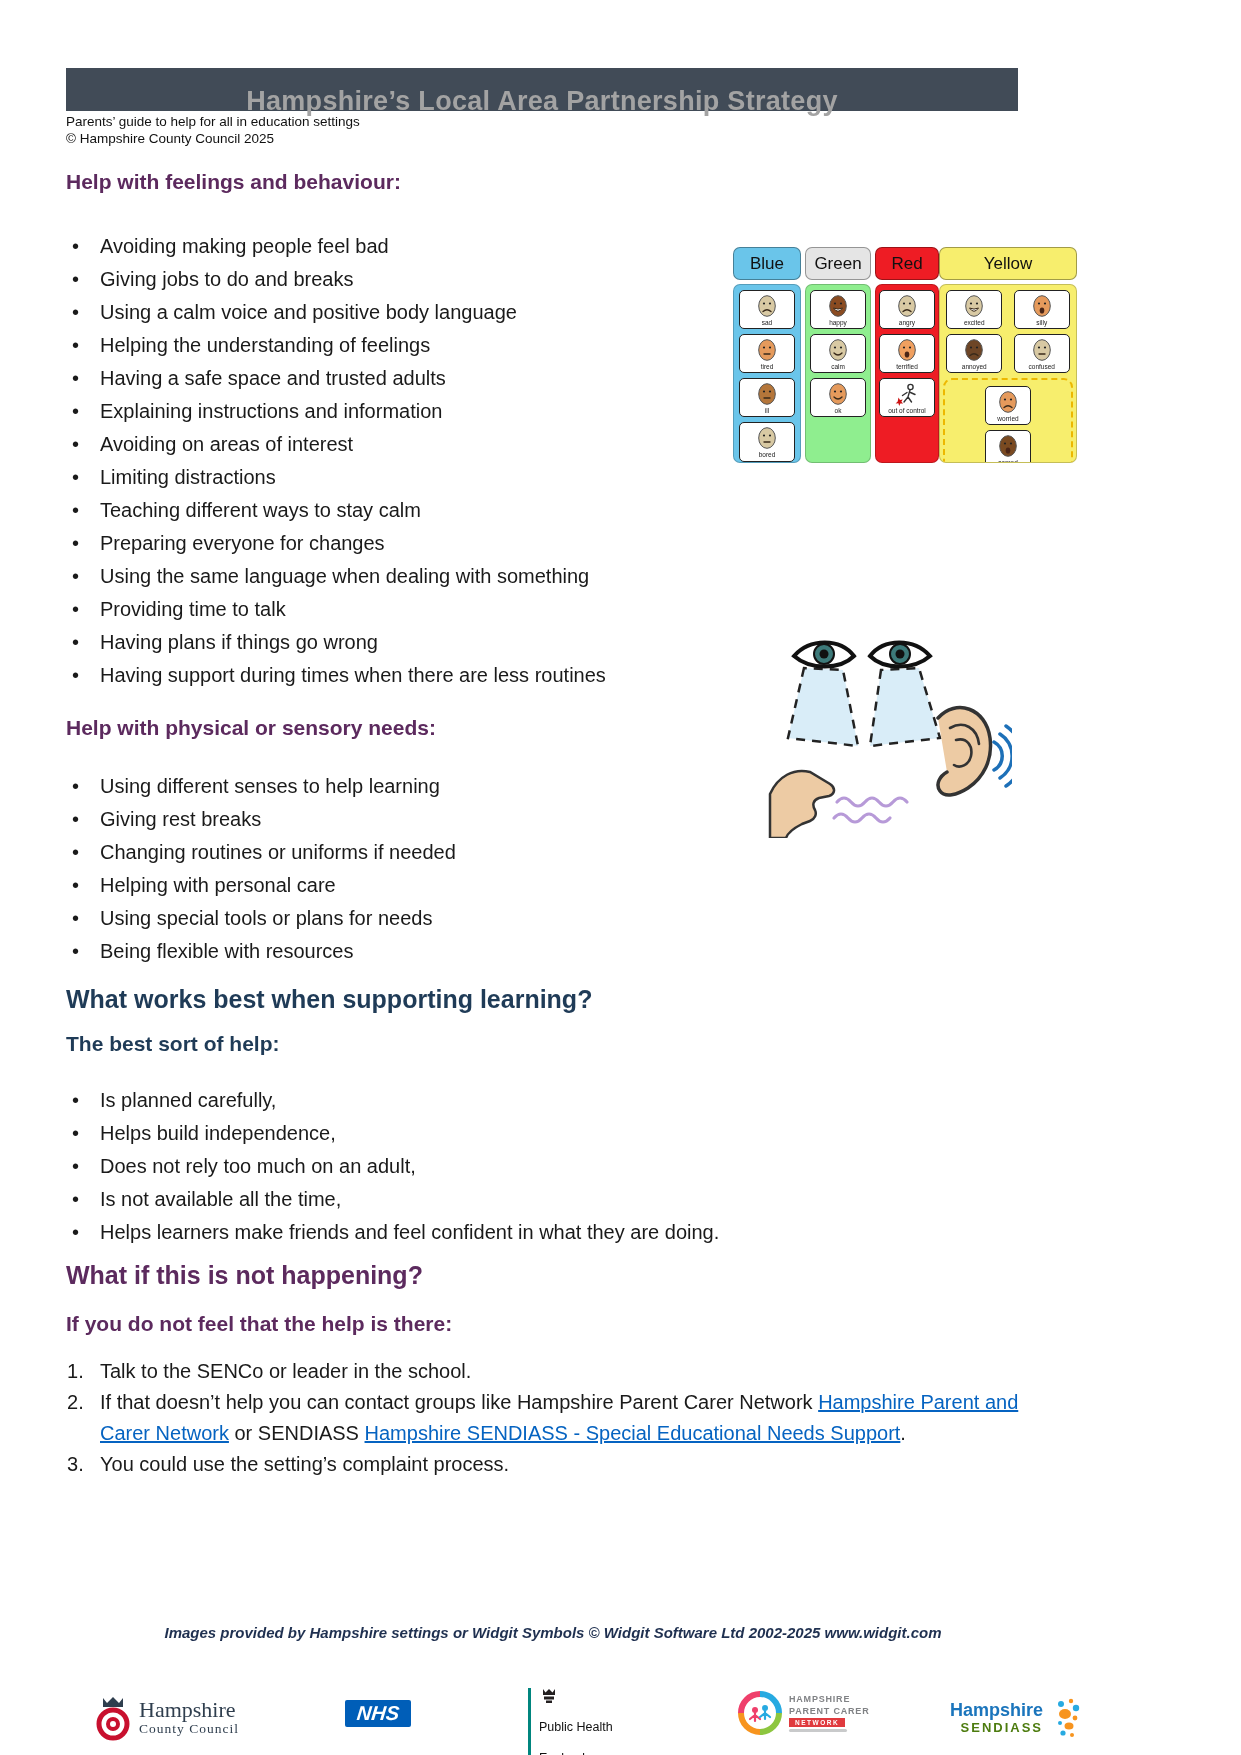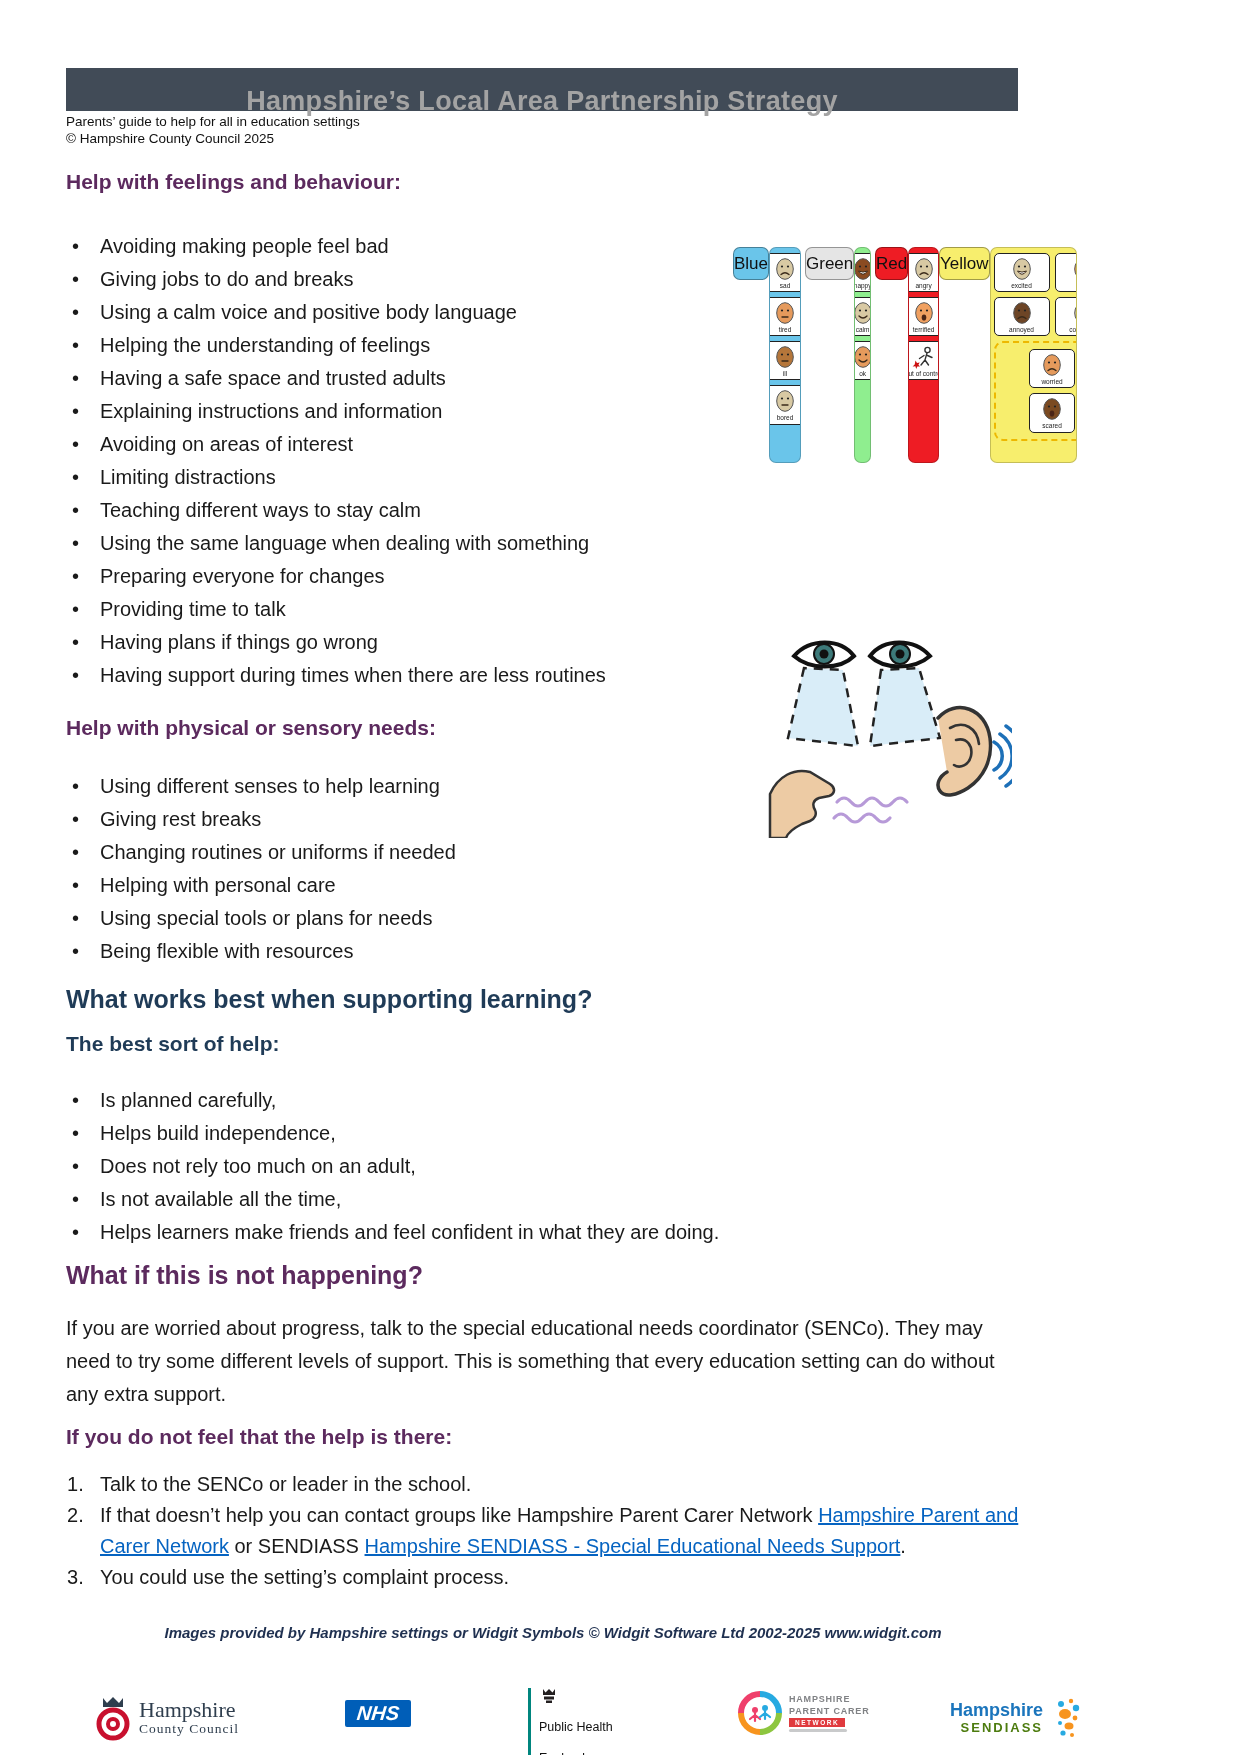--- a/index.html
+++ b/index.html
@@ -32,21 +32,21 @@
   ul.bullets{list-style:none;}
   ul.bullets li{position:relative;font-size:20px;line-height:33px;padding-left:34px;}
   ul.bullets li::before{content:"\2022";position:absolute;left:6px;}
   ol.steps{list-style:none;counter-reset:step;}
   ol.steps li{position:relative;counter-increment:step;font-size:20px;line-height:31px;padding-left:34px;width:944px;}
   ol.steps li::before{content:counter(step) ".";position:absolute;left:1px;}
   a.doc-link{color:#0563c1;text-decoration:underline;cursor:pointer;}
 
   
   .zones{position:absolute;left:733px;top:247px;width:346px;height:216px;display:flex;overflow:hidden;}
-  .zone-col{display:flex;flex:0 0 auto;border-radius:20px;}
+  .zone-col{display:flex;flex-direction:column;flex:0 0 auto;border-radius:20px;}
   .zone-header{height:33px;border-radius:7px;border:1px solid rgba(0,0,0,.35);display:flex;align-items:center;
                justify-content:center;font-size:17px;color:#111;margin-bottom:4px;box-sizing:border-box;}
   .zone-body{flex:1;border-radius:7px;border:1px solid rgba(0,0,0,.2);padding:5px 3px;box-sizing:border-box;
              display:flex;flex-direction:column;gap:5px;align-items:center;overflow:hidden;}
   .zone-body.two{display:grid;grid-template-columns:1fr 1fr;gap:5px;justify-items:center;align-content:start;}
   .card{background:#fff;border:1px solid #222;border-radius:5px;width:56px;box-sizing:border-box;
         display:flex;flex-direction:column;align-items:center;padding:2px 1px;}
   .card-label{font-size:6.5px;color:#222;line-height:1.1;text-align:center;}
   .sub-box{grid-column:1/3;width:100%;box-sizing:border-box;border:2px dashed #edb800;border-radius:9px;
            padding:6px 4px;display:flex;flex-direction:column;gap:5px;align-items:center;}
@@ -93,22 +93,22 @@
     <ul class="bullets" id="feelings-list">
         <li>Avoiding making people feel bad</li>
         <li>Giving jobs to do and breaks</li>
         <li>Using a calm voice and positive body language</li>
         <li>Helping the understanding of feelings</li>
         <li>Having a safe space and trusted adults</li>
         <li>Explaining instructions and information</li>
         <li>Avoiding on areas of interest</li>
         <li>Limiting distractions</li>
         <li>Teaching different ways to stay calm</li>
+        <li>Preparing everyone for changes</li>
         <li>Using the same language when dealing with something</li>
-        <li>Preparing everyone for changes</li>
         <li>Providing time to talk</li>
         <li>Having plans if things go wrong</li>
         <li>Having support during times when there are less routines</li>
       </ul>
 
     <h3 class="h-purple" id="sensory-heading">Help with physical or sensory needs:</h3>
     <ul class="bullets" id="sensory-list">
         <li>Using different senses to help learning</li>
         <li>Giving rest breaks</li>
         <li>Changing routines or uniforms if needed</li>
@@ -121,21 +121,20 @@
     <h3 class="h-navy" id="learning-subheading">The best sort of help:</h3>
     <ul class="bullets" id="learning-list">
         <li>Is planned carefully,</li>
         <li>Helps build independence,</li>
         <li>Does not rely too much on an adult,</li>
         <li>Is not available all the time,</li>
         <li>Helps learners make friends and feel confident in what they are doing.</li>
       </ul>
 
     <h2 class="h-purple" id="concern-heading">What if this is not happening?</h2>
-    <p id="concern-paragraph">If you are worried about progress, talk to the special educational needs coordinator (SENCo). They may need to try some different levels of support. This is something that every education setting can do without any extra support.</p>
     <h3 class="h-purple" id="concern-subheading">If you do not feel that the help is there:</h3>
     <ol class="steps" id="steps-list">
         <li><span>Talk to the SENCo or leader in the school.</span></li>
         <li><span>If that doesn’t help you can contact groups like Hampshire Parent Carer Network  </span><a class="doc-link">Hampshire Parent and Carer Network</a><span> or SENDIASS </span><a class="doc-link">Hampshire SENDIASS - Special Educational Needs Support</a><span>.</span></li>
         <li><span>You could use the setting’s complaint process.</span></li>
       </ol>
   </div>
 
   <figure class="zones" id="zones-figure" style="margin:0;">
       <div class="zone-col" style="width: 68px; margin-right: 4px;">

